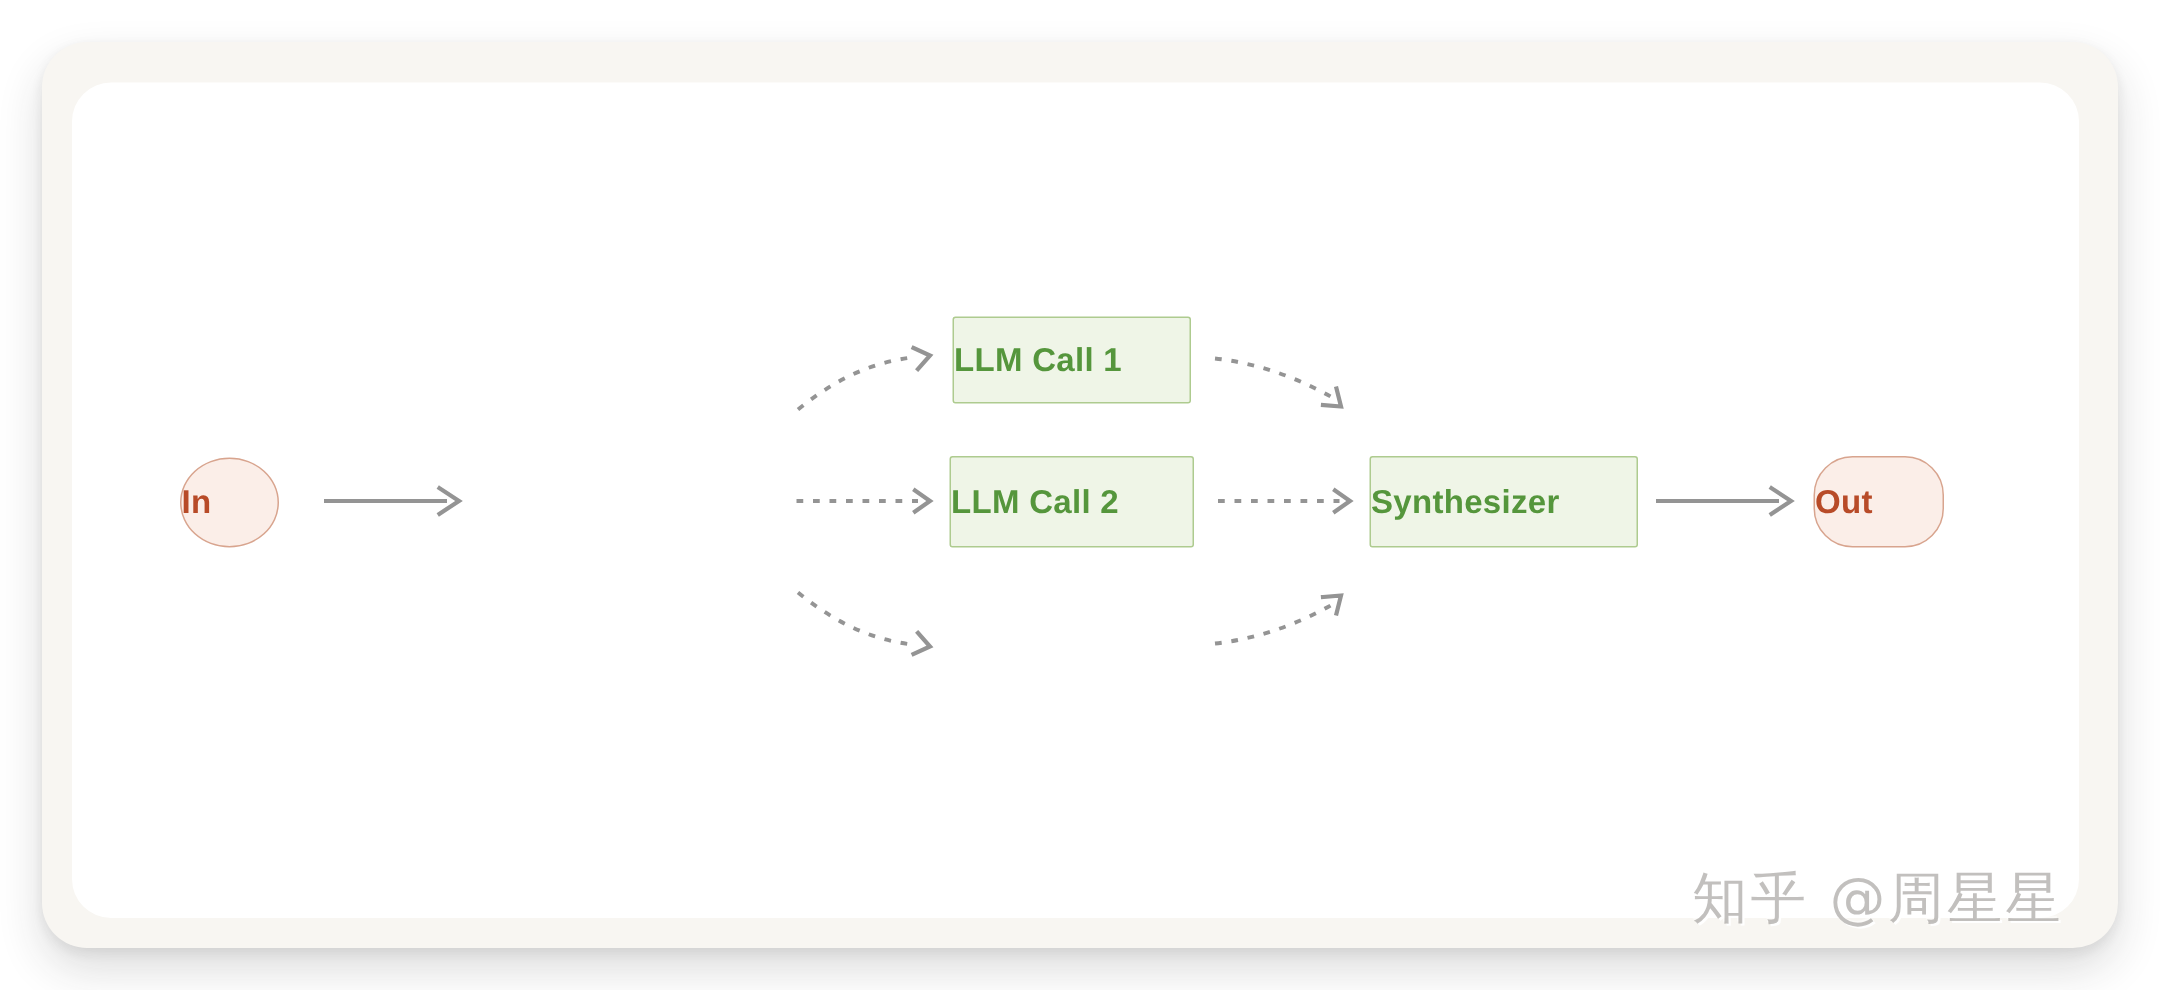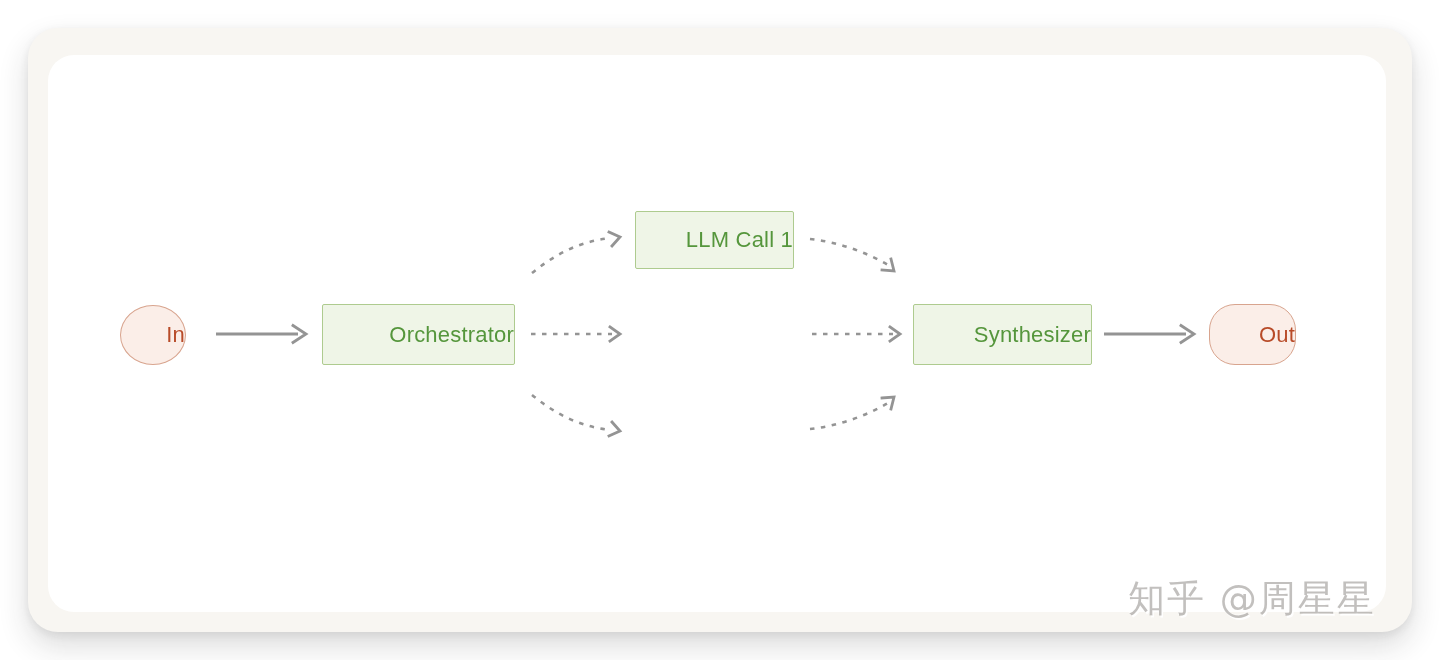--- a/index.html
+++ b/index.html
@@ -20,22 +20,22 @@
   }
   .inner-card {
     position: absolute; left: 48px; top: 55px;
     width: 1338px; height: 557px;
     background: #ffffff;
     border-radius: 26px;
   }
 
   .node {
     position: absolute;
-    display: flex; align-items: center; justify-content: flex-end;
-    font-weight: 400; font-size: 22px; letter-spacing: 0.2px; padding-left: 38px;
+    display: flex; align-items: center; justify-content: flex-start;
+    font-weight: 700; font-size: 22px; letter-spacing: 0.2px;
   }
   .node.green {
     background: var(--green-fill, #eff5e7);
     border: 1.5px solid var(--green-border, #aecb8f);
     color: var(--green-text, #55963c);
     border-radius: 2px;
   }
   .node.pink {
     background: var(--red-fill, #fbeee8);
     border: 1.5px solid var(--red-border, #d8a48e);
@@ -94,28 +94,28 @@
     <polyline class="edge-head" points="882,398 894,397 891,409"></polyline>
 
     <path class="edge-solid" d="M1104,334 H1186"></path>
     <polyline class="edge-head" points="1181,325.5 1194,334 1181,342.5"></polyline>
   </svg>
 
   <div class="node pink node-in">
     <span>In</span>
   </div>
 
-  <div class="node green node-orchestrator">
-    <span>Orchestrator</span>
-  </div>
 
   <div class="node green node-call1">
     <span>LLM Call 1</span>
   </div>
 
+  <div class="node green node-call2">
+    <span>LLM Call 2</span>
+  </div>
 
 
   <div class="node green node-synthesizer">
     <span>Synthesizer</span>
   </div>
 
   <div class="node pink node-out">
     <span>Out</span>
   </div>
 

